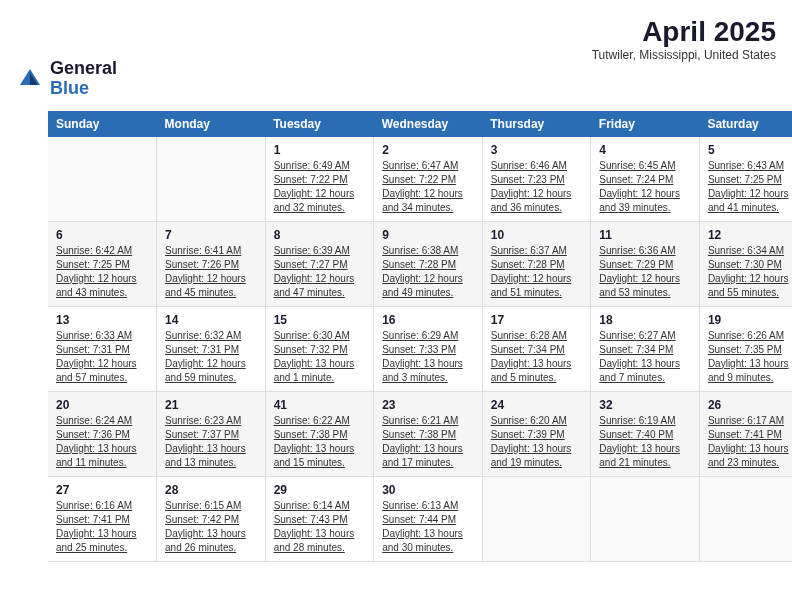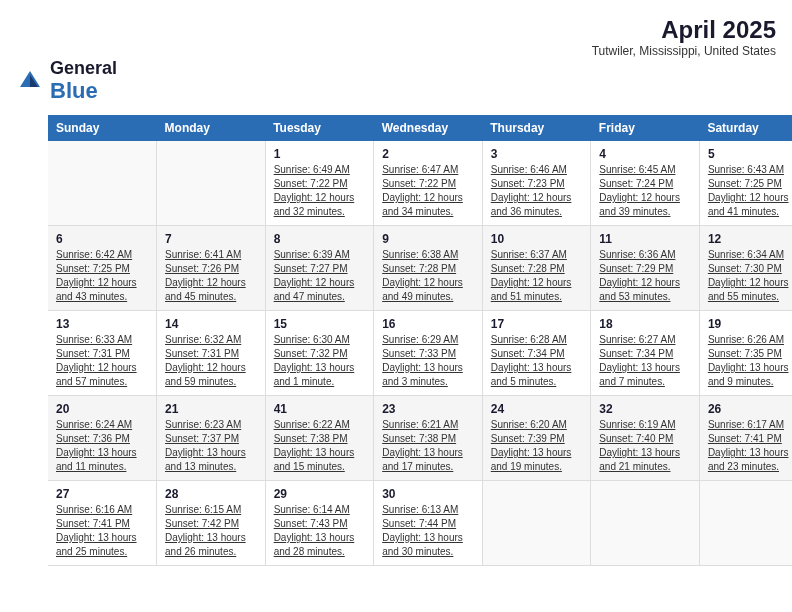--- a/index.html
+++ b/index.html
@@ -26,33 +26,33 @@
       display: flex;
       flex-direction: column;
       line-height: 1.1;
     }
     .logo-general {
       font-size: 18px;
       font-weight: bold;
       color: #1a1a2e;
     }
     .logo-blue {
-      font-size: 22px;
+      font-size: 18px;
       font-weight: bold;
       color: #2a6db5;
     }
     .logo-icon {
       width: 28px;
       height: 28px;
     }
     .title-section {
       text-align: right;
     }
     .month-title {
-      font-size: 24px;
+      font-size: 28px;
       font-weight: bold;
       color: #1a1a2e;
     }
     .location-title {
       font-size: 12px;
       color: #333;
     }
     table {
       width: 100%;
       border-collapse: collapse;

